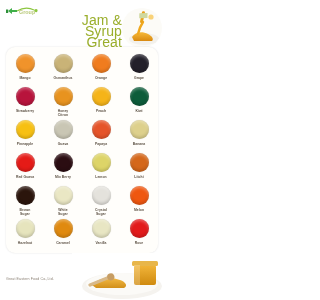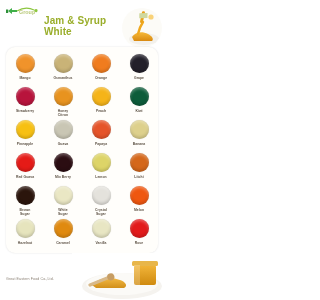--- a/index.html
+++ b/index.html
@@ -10,22 +10,22 @@
     position:relative;
   }
   .page{position:absolute;inset:0;background:#fff;}
 
   
   .header{position:absolute;left:0;top:0;width:164px;height:48px;}
   .logo{position:absolute;left:5px;top:5px;width:42px;height:14px;}
   .logo svg{display:block;}
   .title{
     position:absolute;left:44px;top:15px;width:78px;
-    text-align:left;color:#9aae2b;font-weight:bold;
-    font-size:10px;line-height:11px;letter-spacing:.1px;
+    text-align:right;color:#9aae2b;font-weight:normal;
+    font-size:14px;line-height:11px;letter-spacing:.1px;
   }
   .title .l2{display:block;}
 
   .honey-photo{
     position:absolute;right:2px;top:8px;width:40px;height:40px;
     border-radius:50%;overflow:hidden;background:#fdfdfb;
   }
   .honey-photo svg{display:block;}
 
   
@@ -85,21 +85,21 @@
         <path d="M3 6 L7 3 L7 5 L12 5 L12 7 L7 7 L7 9 Z" fill="#3fae49"></path>
         <rect x="1" y="4.5" width="2.2" height="3.5" fill="#2f8f3a"></rect>
         <path d="M12 6 C18 2.5 24 2.5 29 5" stroke="#8cc63f" stroke-width="1.1" fill="none"></path>
         <path d="M29 5 C31 3 33 4 32.5 6 C32 7.8 30 7.6 29 5 Z" fill="#8cc63f"></path>
         <text x="14" y="9.4" font-family="Liberation Sans, sans-serif" font-size="5.4" font-weight="bold" fill="#b9c97a">Group</text>
       </svg>
     </div>
 
     <div class="title">
       <span>Jam &amp; Syrup</span>
-      <span class="l2">White</span>
+      <span class="l2">Great</span>
     </div>
 
     <div class="honey-photo">
       <svg width="40" height="40" viewBox="0 0 40 40">
         <defs>
           <clipPath id="cc">
               <circle cx="20" cy="20" r="20"></circle>
             </clipPath>
           <linearGradient id="hg" x1="0" y1="0" x2="0" y2="1">
             <stop offset="0" stop-color="#f6b93b"></stop>

